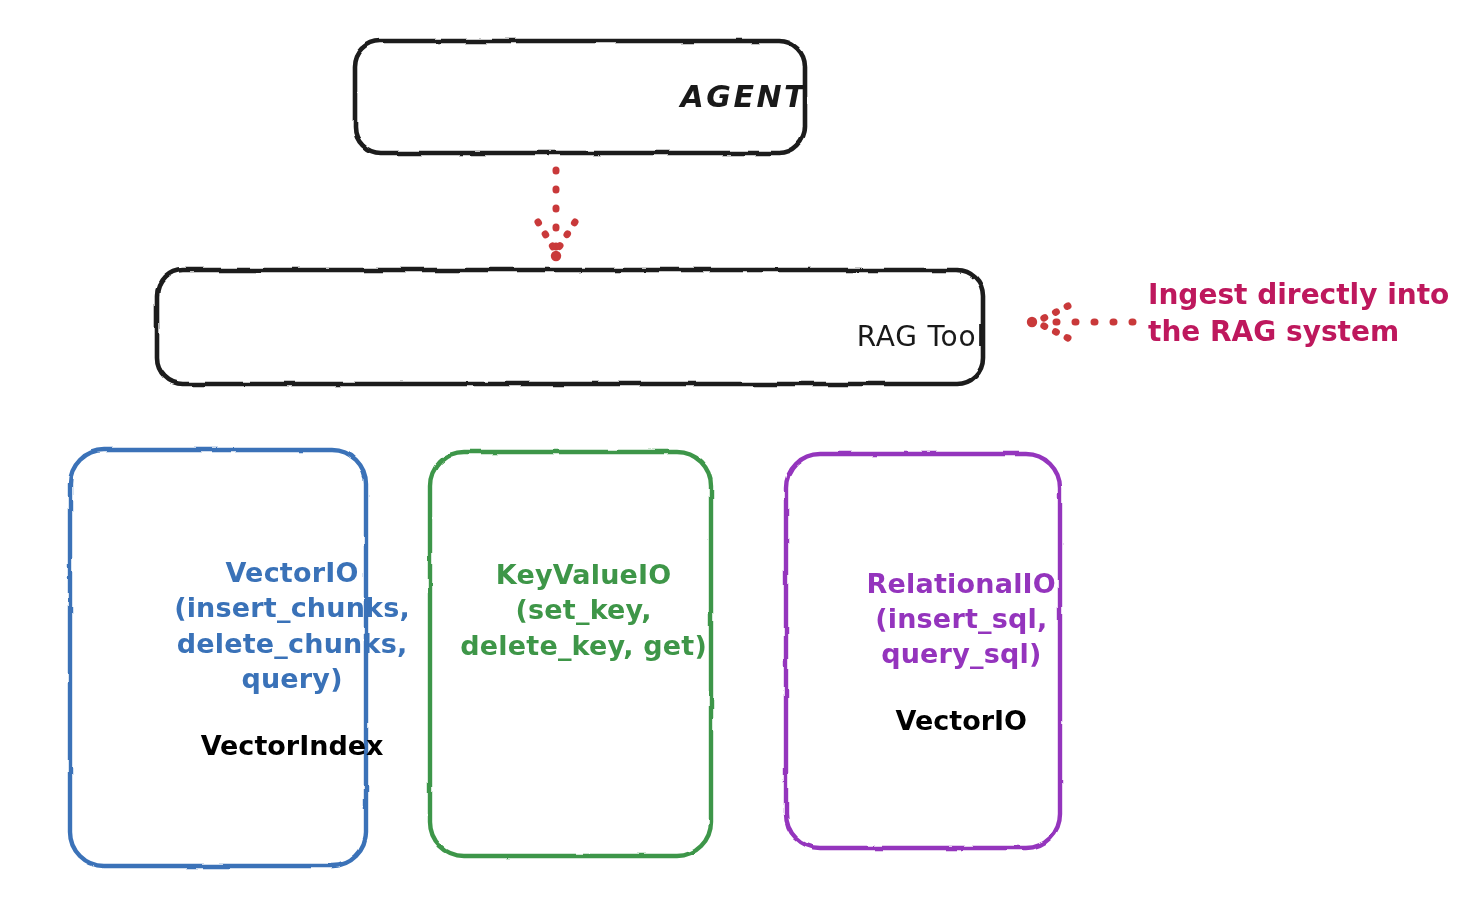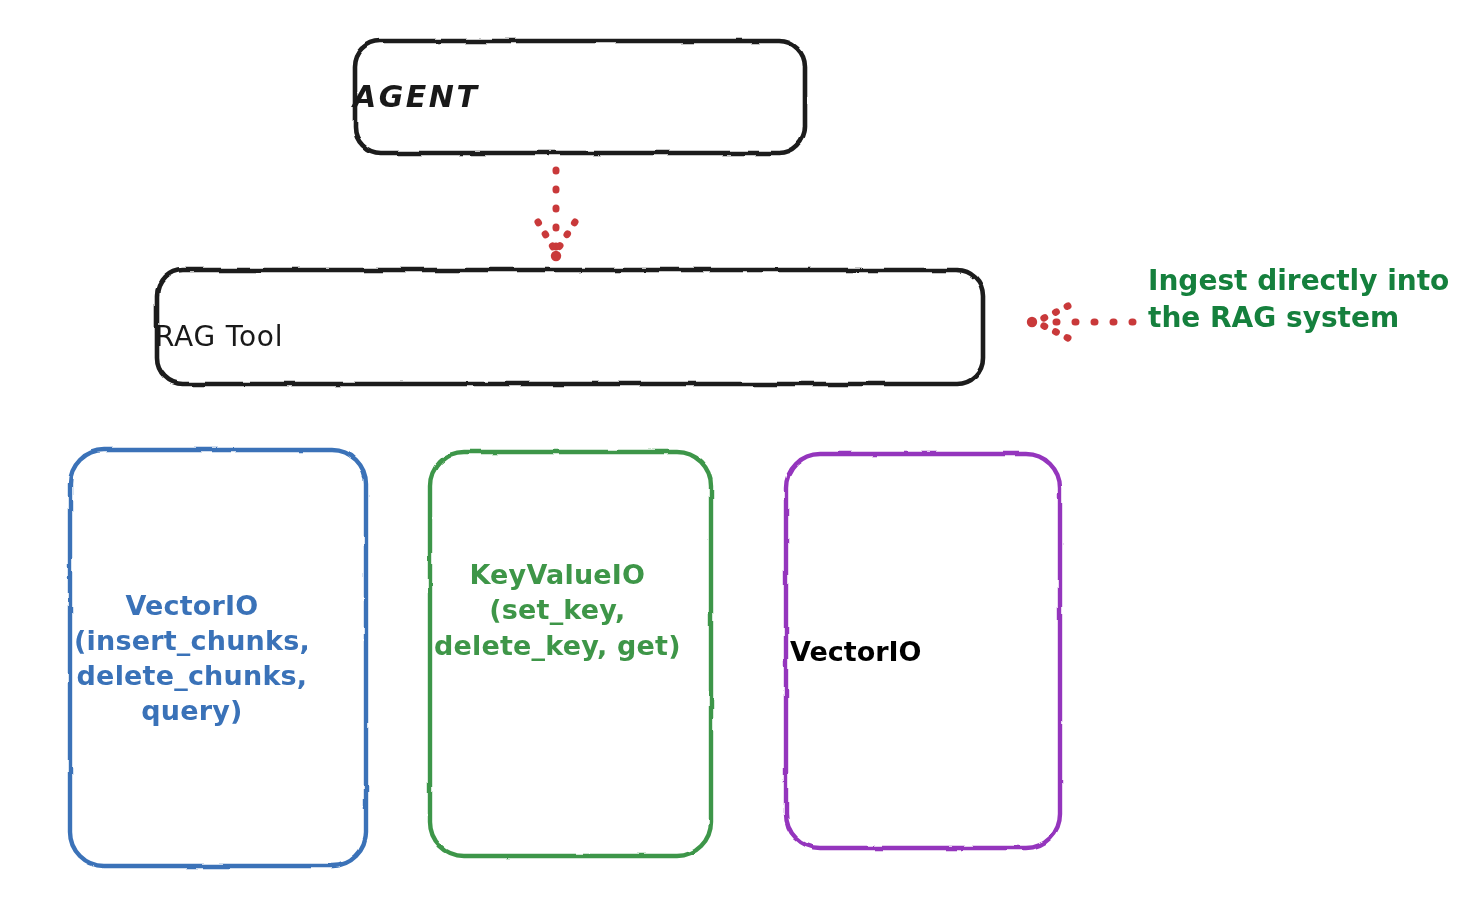--- a/index.html
+++ b/index.html
@@ -21,21 +21,21 @@
     inset: 0;
     width: 1484px;
     height: 910px;
   }
 
   
   .node {
     position: absolute;
     display: flex;
     align-items: center;
-    justify-content: flex-start;
+    justify-content: flex-end;
     text-align: center;
     z-index: 3;
     pointer-events: auto;
   }
 
   .node-label {
     white-space: pre-line;
     line-height: 1.22;
     letter-spacing: 0.2px;
   }
@@ -112,28 +112,28 @@
   .provider-stack .index-name {
     font-size: 27px;
     font-weight: 600;
     white-space: nowrap;
   }
 
   
   #ingest-annotation {
     position: absolute;
     left: 1148px;
-    top: 263px;
+    top: 277px;
     width: 330px;
     z-index: 4;
     font-family: "DejaVu Sans", sans-serif;
     font-size: 28px;
     font-weight: 600;
     line-height: 1.32;
-    color: #15803d;
+    color: #be185d;
     text-align: left;
     white-space: pre-line;
   }
 
   
   .sketch-rect { fill: #ffffff; }
 </style>
 </head>
 <body>
 
@@ -192,31 +192,35 @@
 <div class="node" id="rag-tool-node">
   <span class="node-label">RAG Tool</span>
 </div>
 
 <div class="node provider-node" id="vector-io-node">
   <div class="provider-stack">
     <span class="node-label">VectorIO
 (insert_chunks,
 delete_chunks,
 query)</span>
+    <span class="index-name">VectorIndex</span>
   </div>
 </div>
 
 <div class="node provider-node" id="key-value-io-node">
   <div class="provider-stack">
     <span class="node-label">KeyValueIO
 (set_key,
 delete_key, get)</span>
   </div>
 </div>
 
 <div class="node provider-node" id="relational-io-node">
   <div class="provider-stack">
+    <span class="node-label">RelationalIO
+(insert_sql,
+query_sql)</span>
     <span class="index-name">VectorIO</span>
   </div>
 </div>
 
 <div id="ingest-annotation">Ingest directly into
 the RAG system</div>
 
 </body></html>

